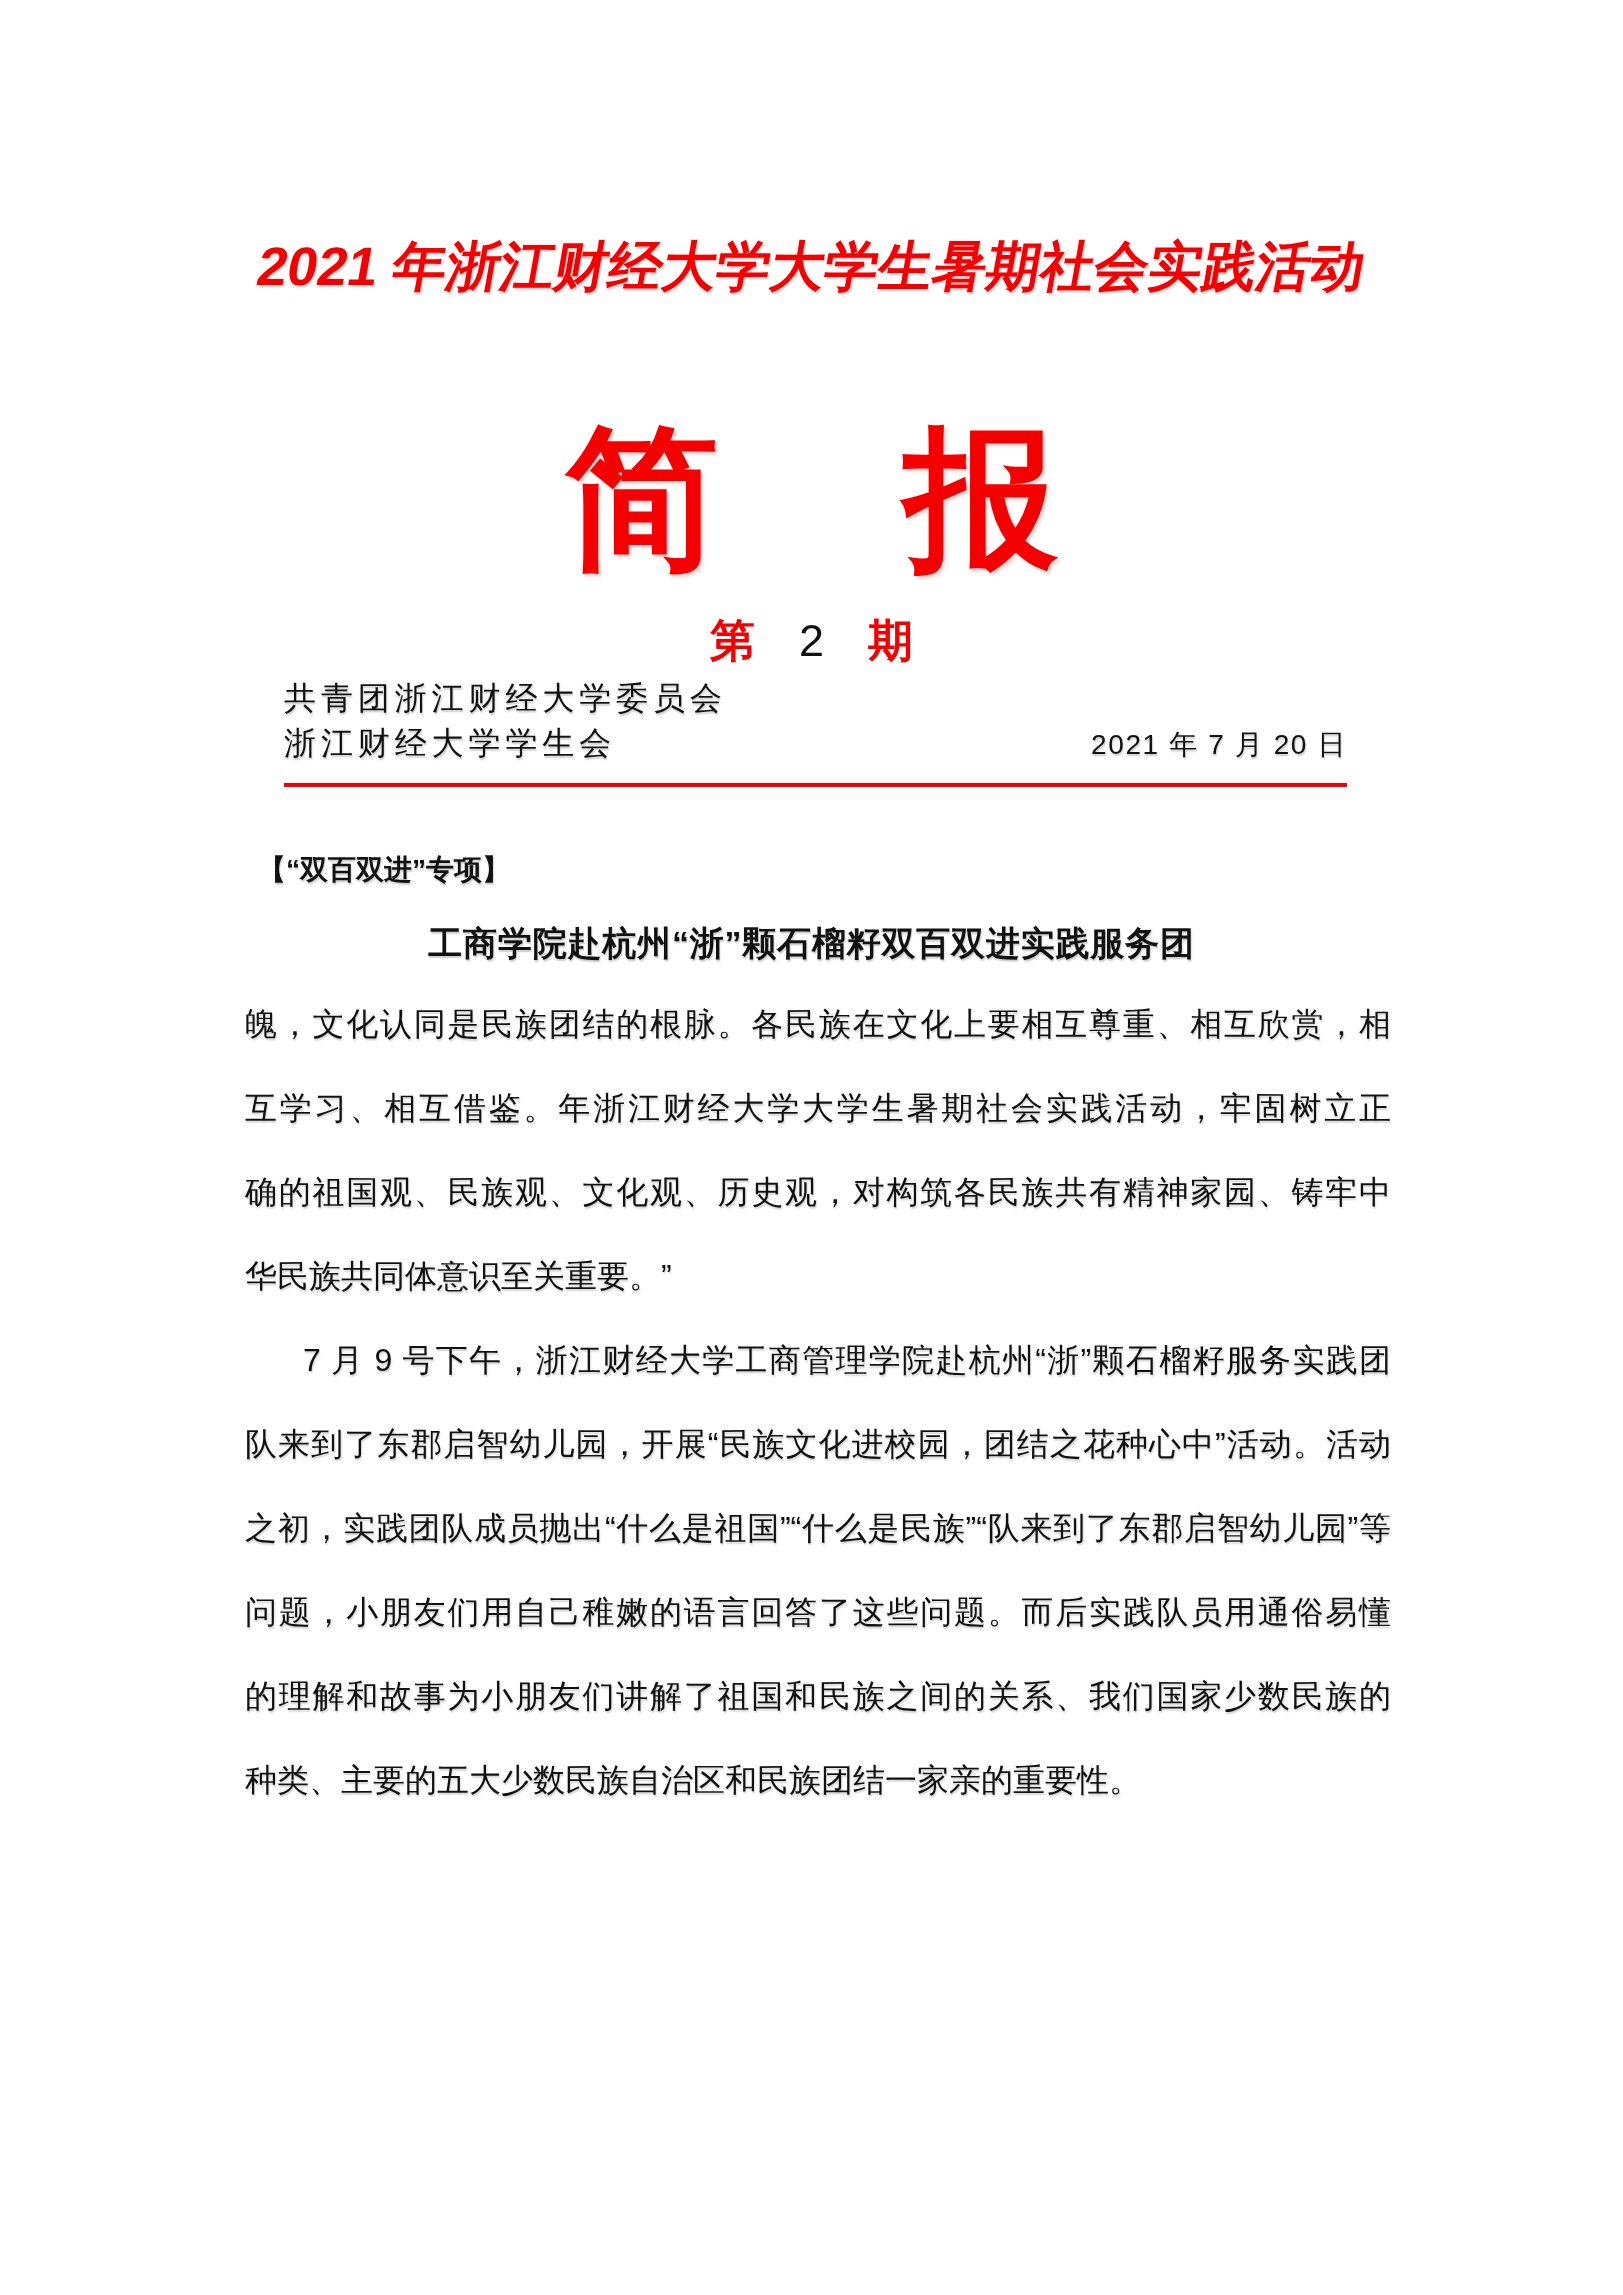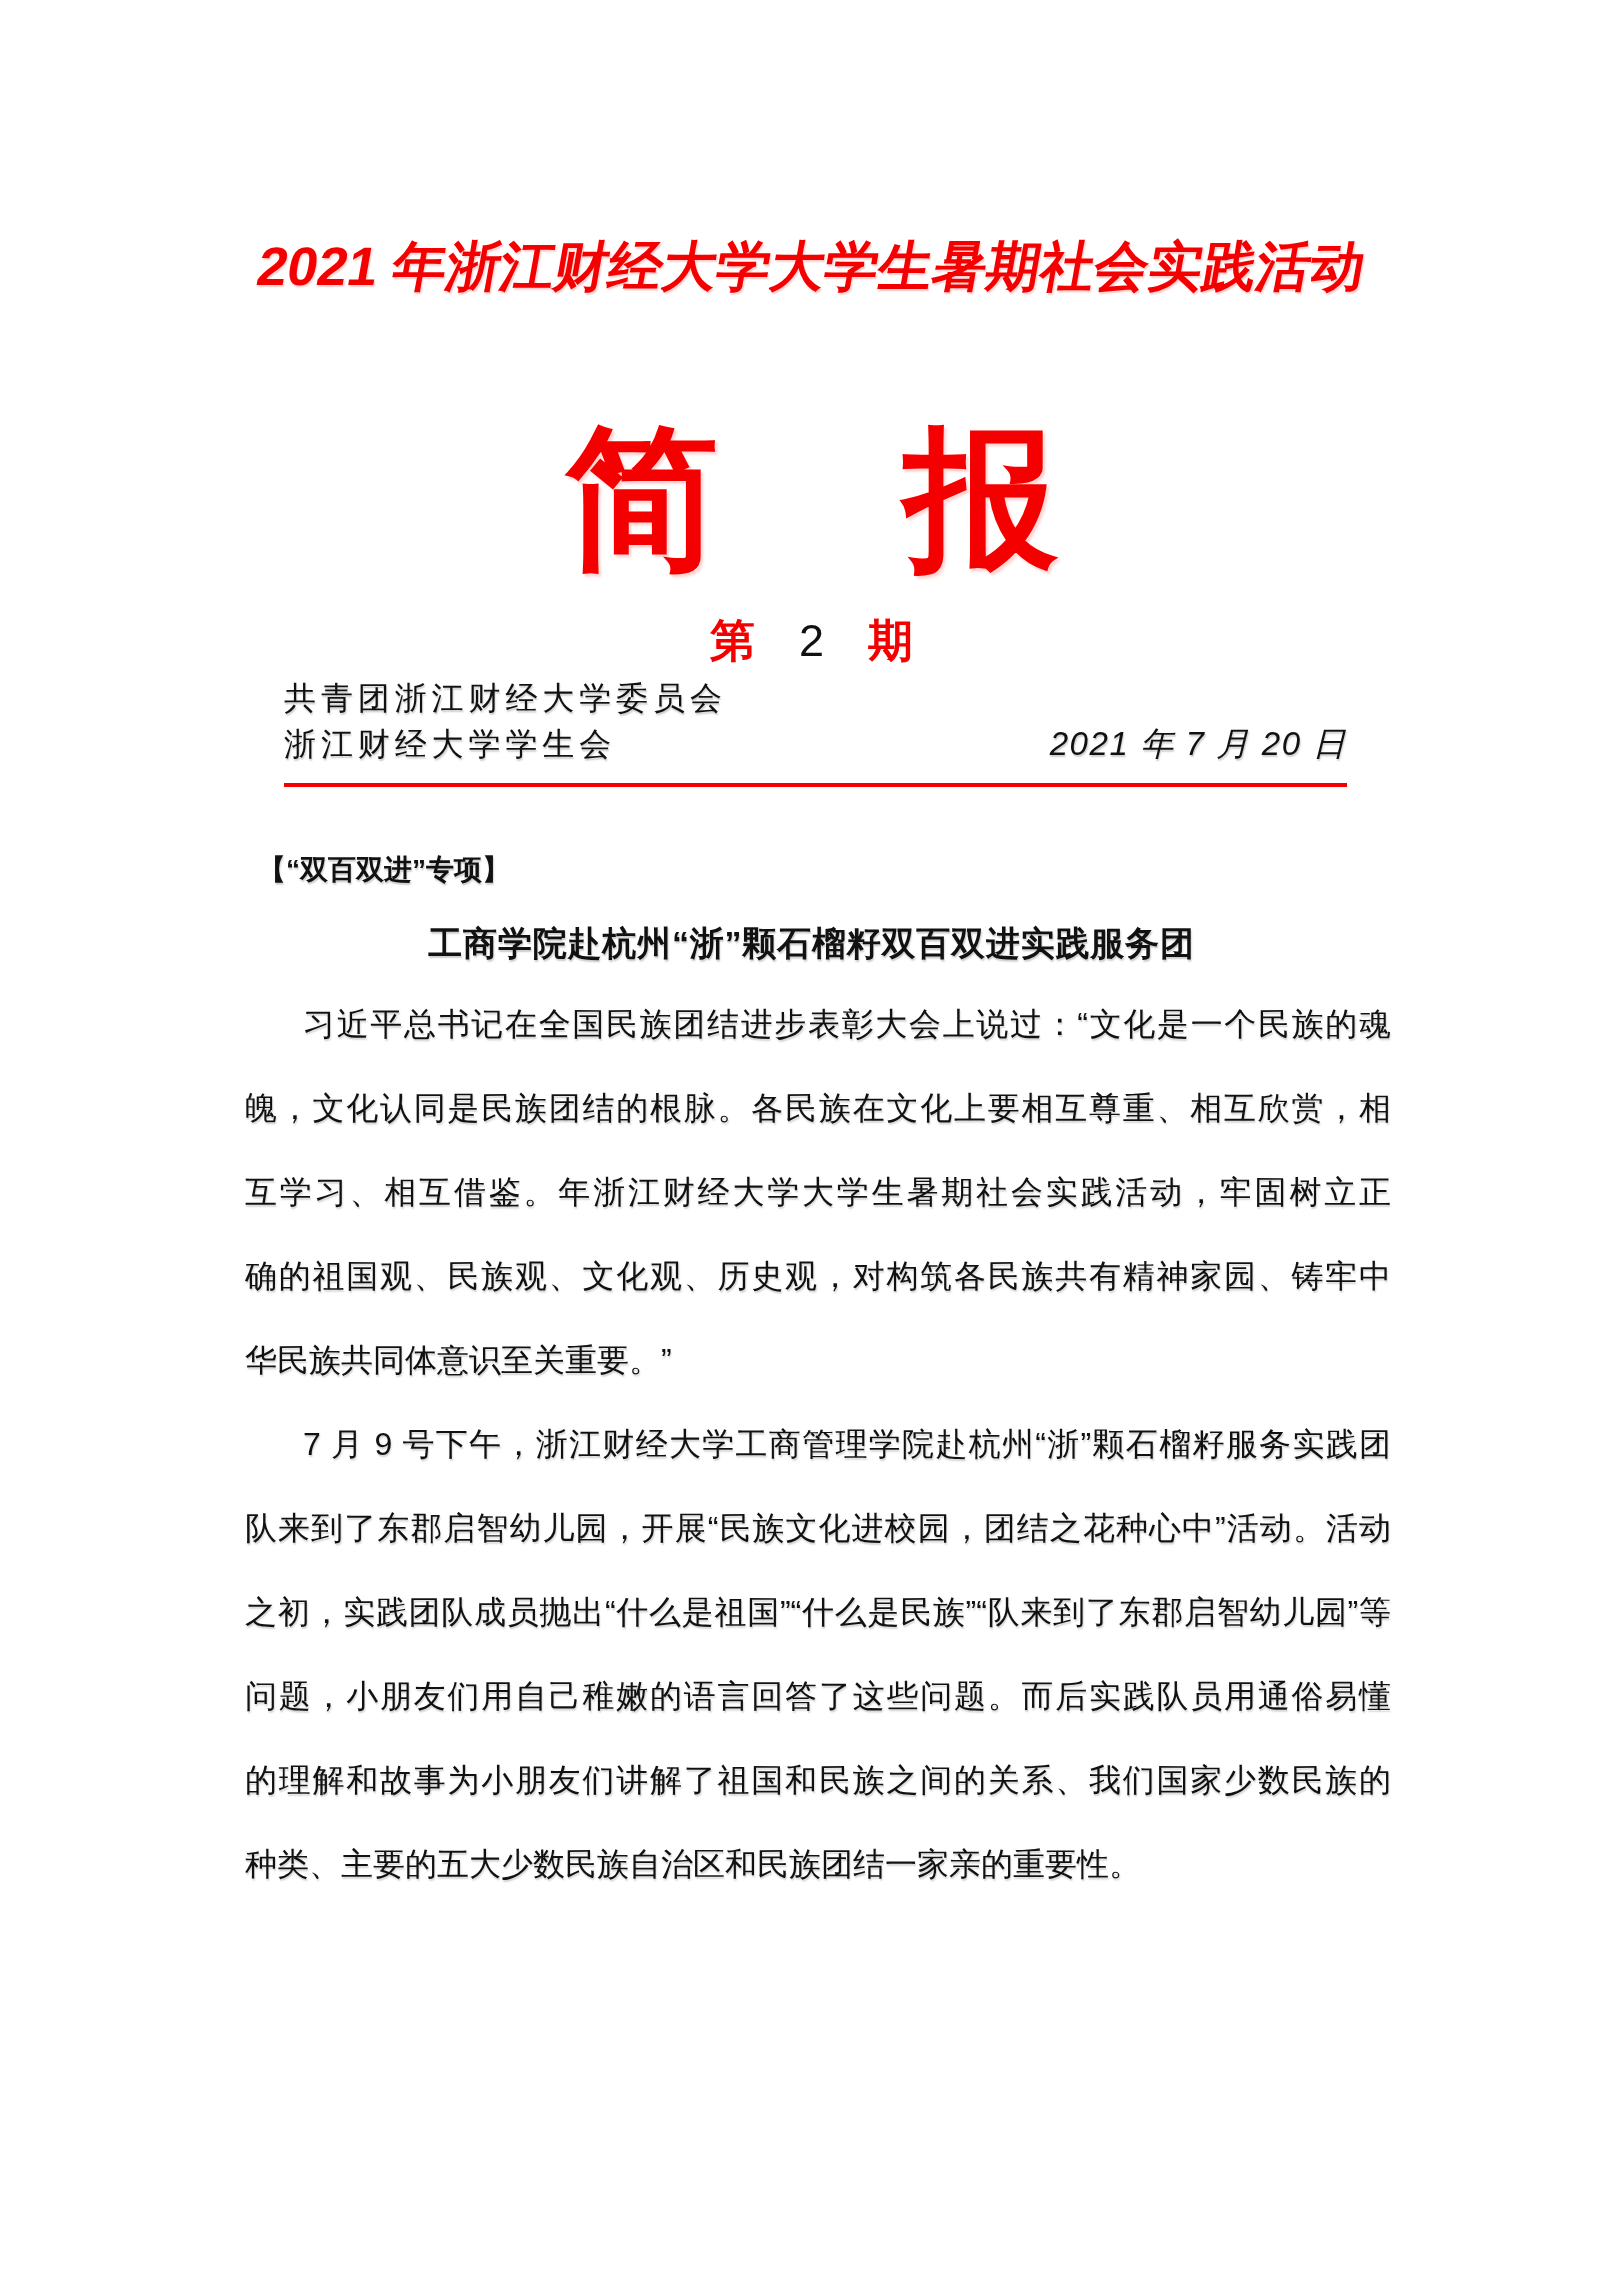--- a/index.html
+++ b/index.html
@@ -89,25 +89,24 @@
     border-bottom: 4px solid #f40000;
     padding-bottom: 20px;
   }
   .org2 {
     font-size: 32px;
     letter-spacing: 4.9px;
     text-shadow: 0.8px 1.6px 1.6px rgba(110, 110, 110, 0.35);
     white-space: nowrap;
   }
   .date {
-    font-size: 33px;
+    font-size: 28px;
     letter-spacing: 1.6px;
     text-shadow: 0.8px 1.6px 1.6px rgba(110, 110, 110, 0.35);
     white-space: nowrap;
-    font-style: italic;
   }
   
   .section-tag {
     position: absolute;
     left: 258px;
     top: 852px;
     font-size: 28px;
     font-weight: bold;
     line-height: 36px;
     color: #111111;
@@ -173,21 +172,20 @@
       <span class="org2">浙江财经大学学生会</span>
       <span class="date">2021 年 7 月 20 日</span>
     </div>
   </div>
 
   <div class="section-tag">【“双百双进”专项】</div>
 
   <div class="article-title">工商学院赴杭州“浙”颗石榴籽双百双进实践服务团</div>
 
   <div class="article-body">
-    <div class="bline indent">习近平总书记在全国民族团结进步表彰大会上说过：“文化是一个民族的魂</div>
     <div class="bline">魄，文化认同是民族团结的根脉。各民族在文化上要相互尊重、相互欣赏，相</div>
     <div class="bline">互学习、相互借鉴。年浙江财经大学大学生暑期社会实践活动，牢固树立正</div>
     <div class="bline">确的祖国观、民族观、文化观、历史观，对构筑各民族共有精神家园、铸牢中</div>
     <div class="bline last">华民族共同体意识至关重要。”</div>
     <div class="bline indent">7 月 9 号下午，浙江财经大学工商管理学院赴杭州“浙”颗石榴籽服务实践团</div>
     <div class="bline">队来到了东郡启智幼儿园，开展“民族文化进校园，团结之花种心中”活动。活动</div>
     <div class="bline">之初，实践团队成员抛出“什么是祖国”“什么是民族”“队来到了东郡启智幼儿园”等</div>
     <div class="bline">问题，小朋友们用自己稚嫩的语言回答了这些问题。而后实践队员用通俗易懂</div>
     <div class="bline">的理解和故事为小朋友们讲解了祖国和民族之间的关系、我们国家少数民族的</div>
     <div class="bline last">种类、主要的五大少数民族自治区和民族团结一家亲的重要性。</div>

